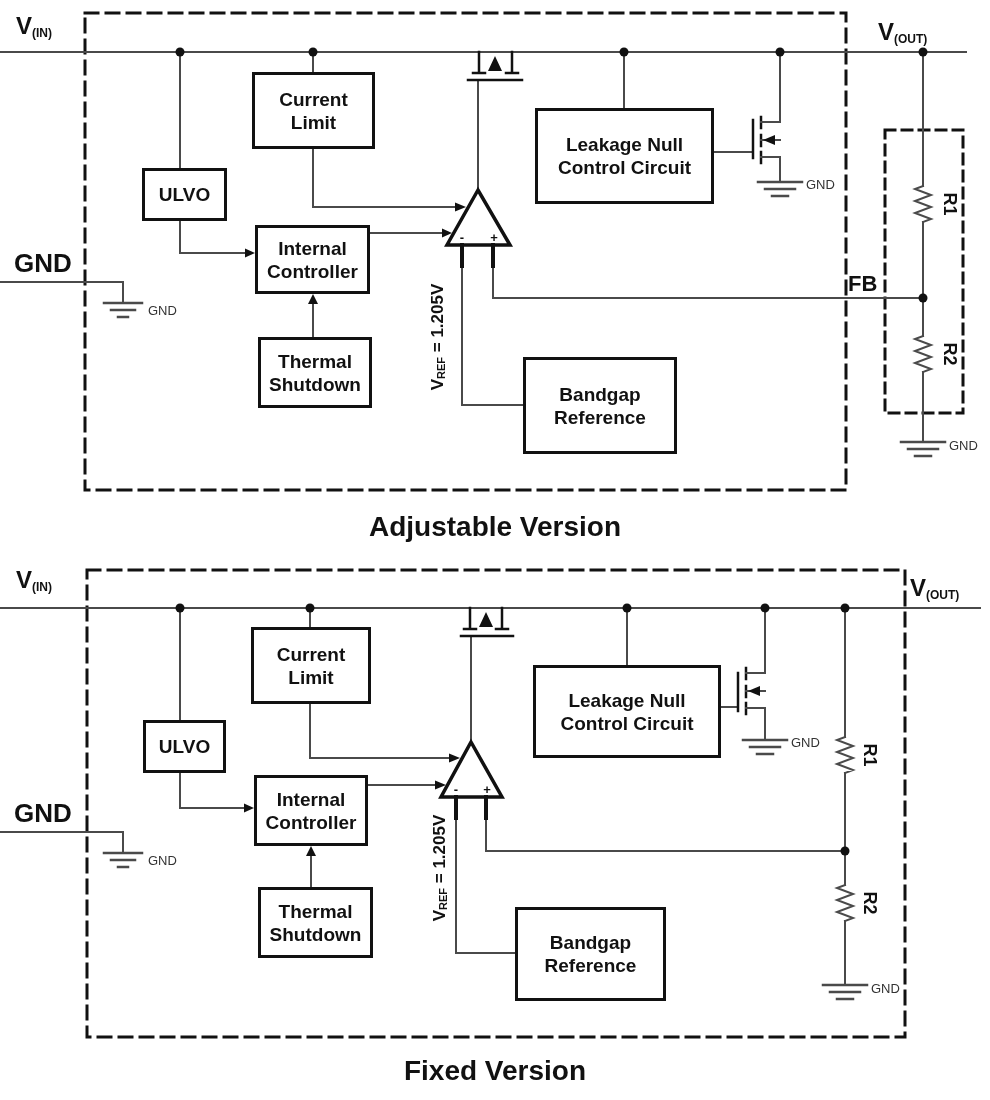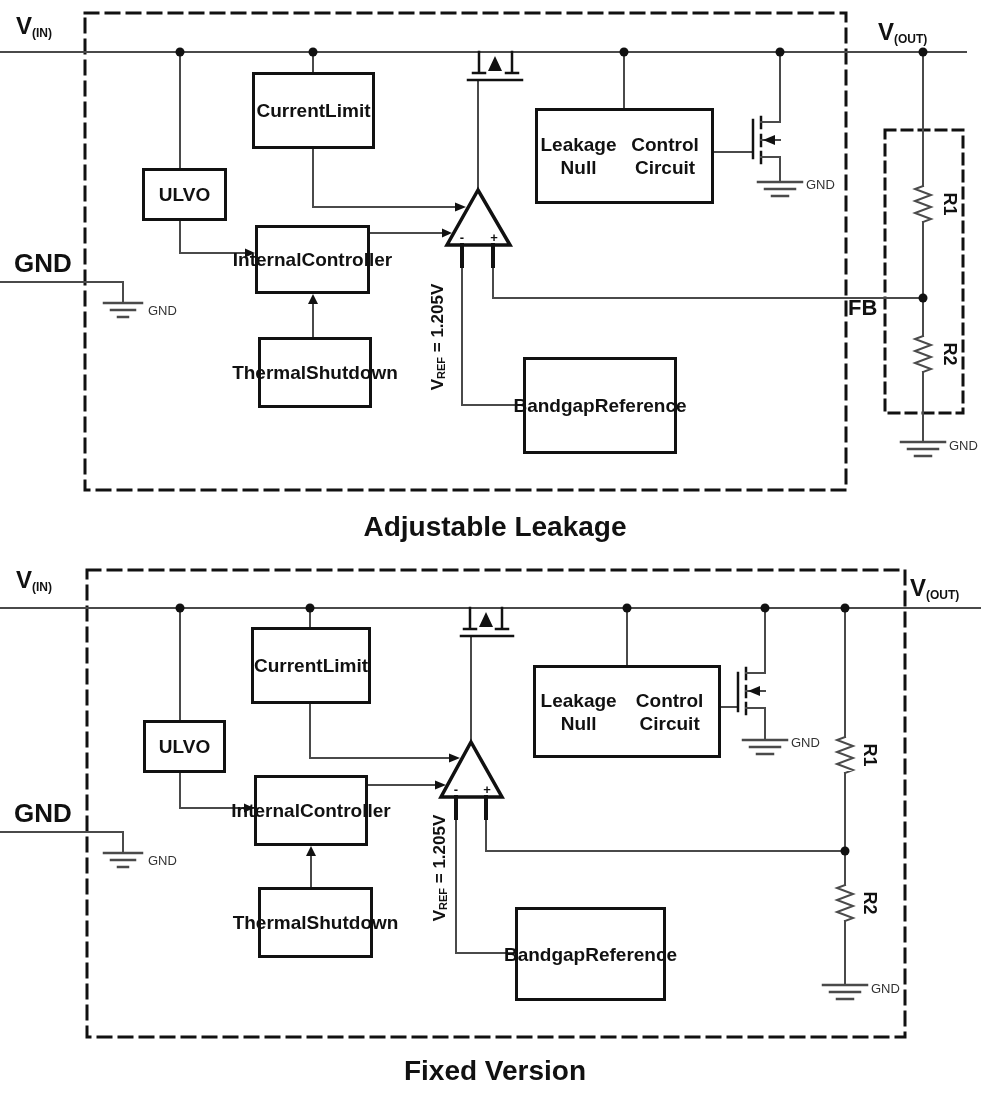--- a/index.html
+++ b/index.html
@@ -3,28 +3,28 @@
 <meta charset="utf-8">
 <style>
   html,body{margin:0;padding:0;background:#ffffff;}
   .stage{
     position:relative;width:990px;height:1100px;background:#fff;overflow:hidden;
     font-family:"Liberation Sans","DejaVu Sans",sans-serif;color:#111;
   }
   svg.wires{position:absolute;left:0;top:0;width:990px;height:1100px;}
   .blk{
     position:absolute;box-sizing:border-box;background:#fff;border:3px solid #111;
-    display:flex;flex-direction:row;align-items:center;justify-content:center;
+    display:flex;flex-direction:column;align-items:center;justify-content:center;
     font-weight:bold;font-size:19px;line-height:23px;text-align:center;color:#111;
   }
   .lbl{position:absolute;font-weight:bold;color:#111;white-space:nowrap;}
   .pin{font-size:24px;}
   .pin sub{font-size:12px;vertical-align:-0.22em;letter-spacing:0;}
   .pin-gnd{font-size:26px;}
-  .fb{font-size:22px;margin-top:24px;}
+  .fb{font-size:22px;}
   .small-gnd{font-size:13px;font-weight:normal;color:#333;}
   .rot-cw{transform:translate(-50%,-50%) rotate(90deg);transform-origin:center;font-size:18px;}
   .rot-ccw{transform:translate(-50%,-50%) rotate(-90deg);transform-origin:center;font-size:17px;}
   .rot-ccw sub{font-size:11px;vertical-align:-0.2em;}
   .caption{left:0;width:990px;text-align:center;font-size:28px;}
   .opsign{font-size:13px;transform:translate(-50%,-50%);}
 </style>
 </head>
 <body>
 
@@ -219,21 +219,21 @@
   <div class="lbl pin" style="left:878px;top:18px;"><span>V</span><sub>(OUT)</sub></div>
   <div class="lbl fb" style="left:848px;top:271px;">FB</div>
   <div class="lbl opsign" style="left:462px;top:237px;">-</div>
   <div class="lbl opsign" style="left:494px;top:237px;">+</div>
   <div class="lbl rot-ccw" style="left:438px;top:337px;"><span>V</span><sub>REF</sub><span> = 1.205V</span></div>
   <div class="lbl rot-cw" style="left:949px;top:204px;">R1</div>
   <div class="lbl rot-cw" style="left:949px;top:354px;">R2</div>
   <div class="lbl small-gnd" style="left:148px;top:303px;">GND</div>
   <div class="lbl small-gnd" style="left:806px;top:177px;">GND</div>
   <div class="lbl small-gnd" style="left:949px;top:438px;">GND</div>
-  <div class="lbl caption" style="top:511px;">Adjustable Leakage</div>
+  <div class="lbl caption" style="top:511px;">Adjustable Version</div>
 
   <div class="blk" style="left:251px;top:627px;width:120px;height:77px;">
     <span>Current</span>
     <span>Limit</span>
   </div>
   <div class="blk" style="left:143px;top:720px;width:83px;height:53px;">
     <span>ULVO</span>
   </div>
   <div class="blk" style="left:254px;top:775px;width:114px;height:71px;">
     <span>Internal</span>

